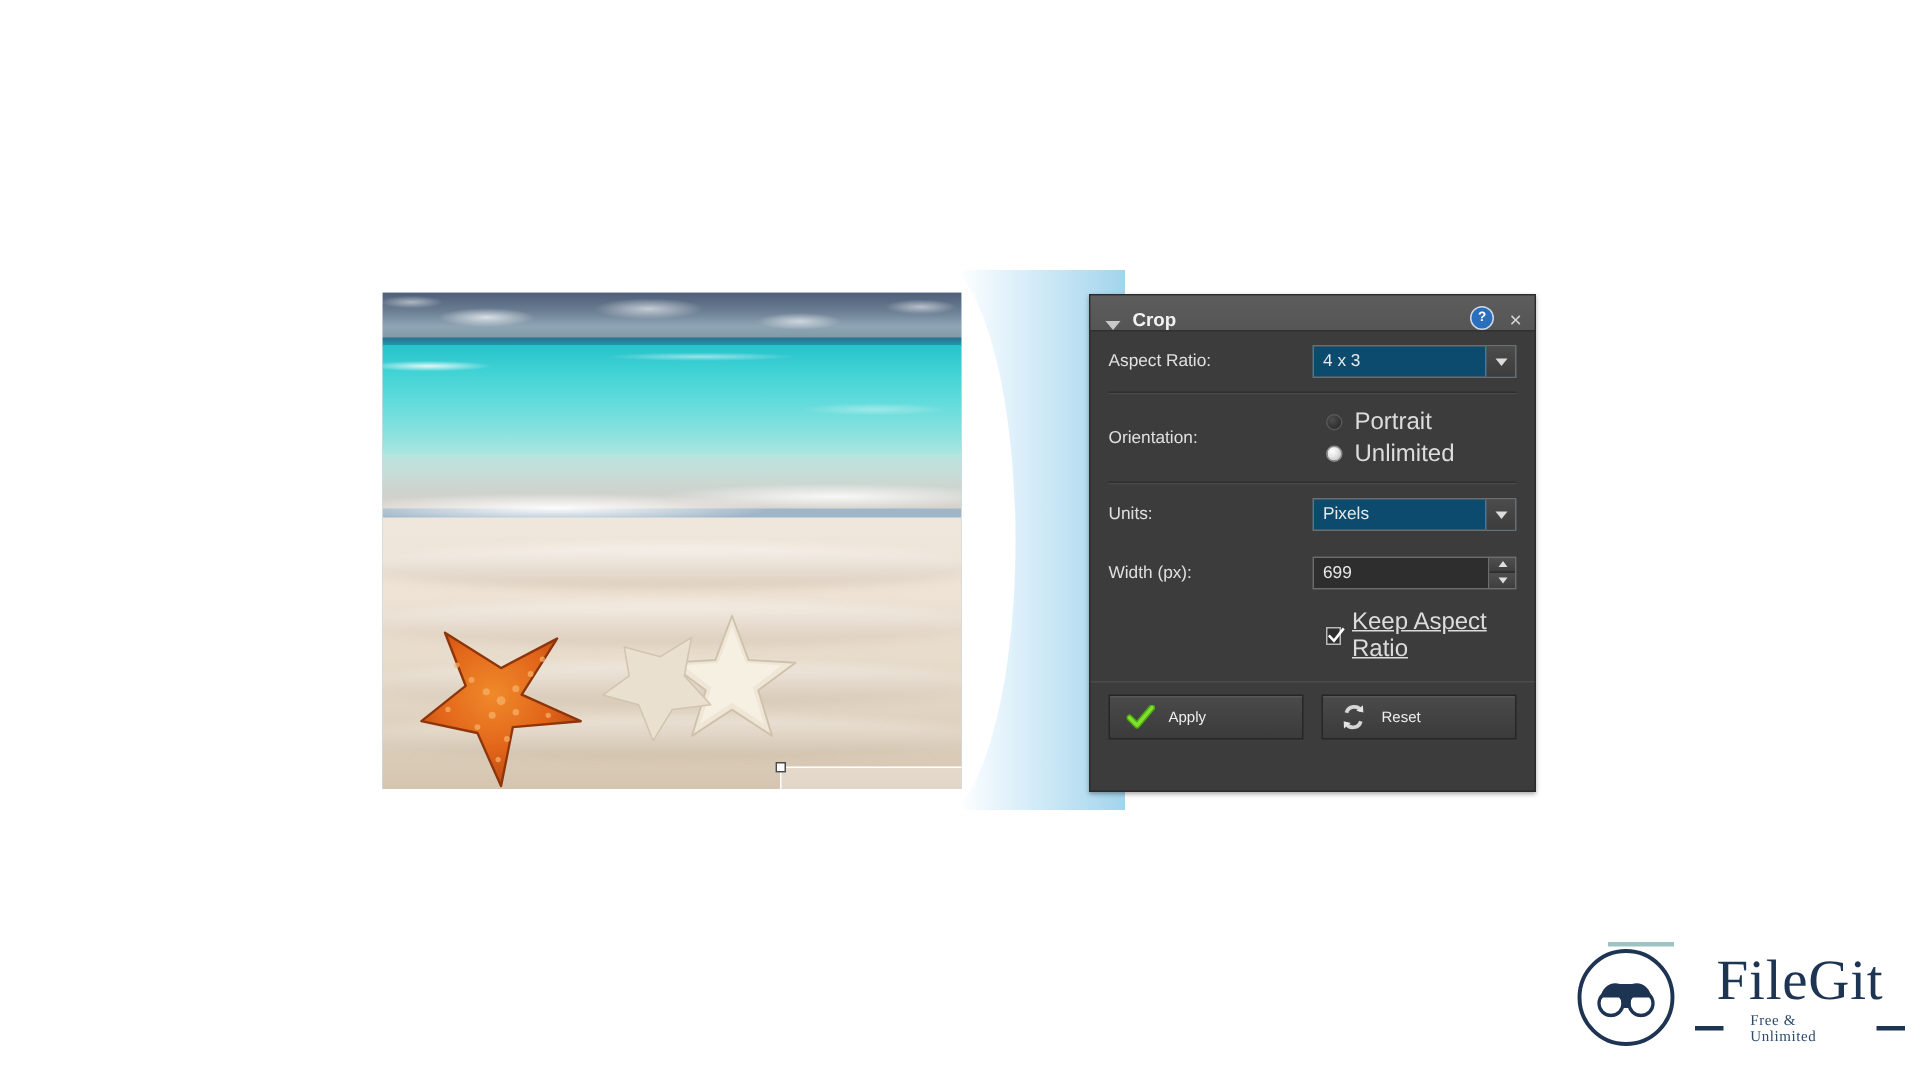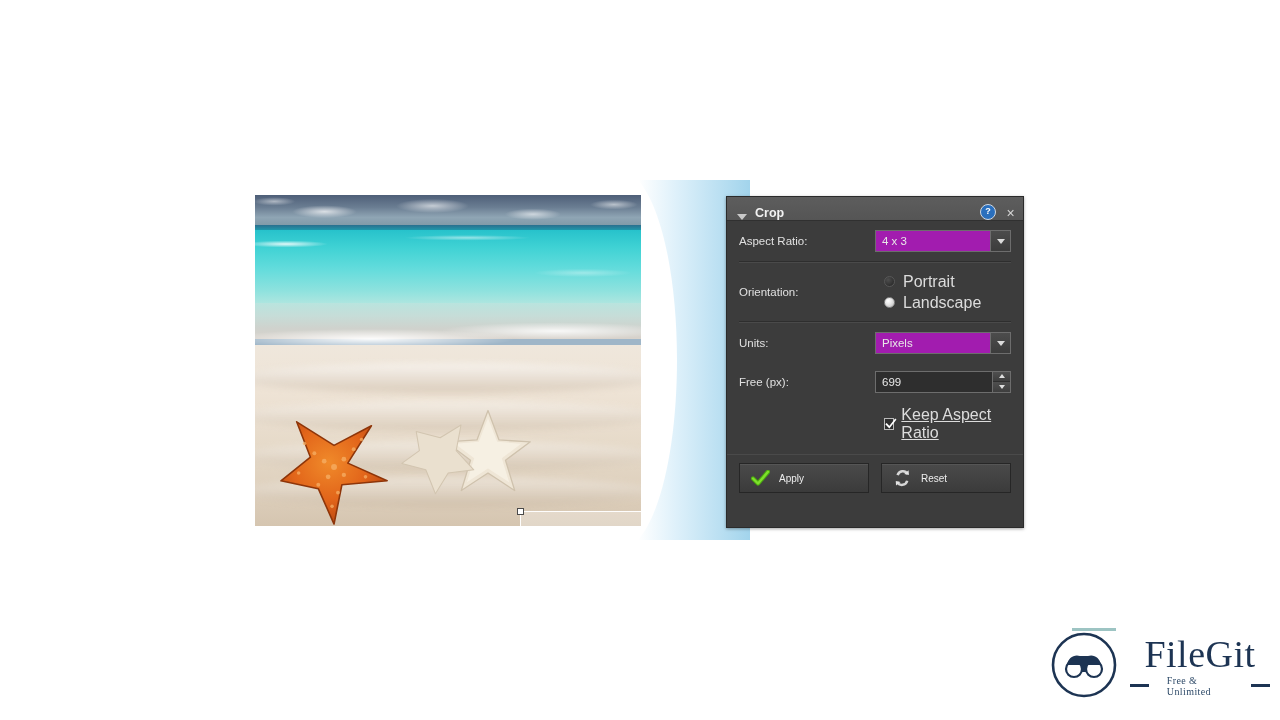--- a/index.html
+++ b/index.html
@@ -220,21 +220,21 @@
     background: #2e2e2e;
     border-bottom: 1px solid #4a4a4a;
     margin: 0 12px;
   }
 
   
   .combo {
     position: relative;
     width: 136px;
     height: 22px;
-    background: #a21caf;
+    background: #0c4a6e;
     border: 1px solid #6d6d6d;
     box-sizing: border-box;
     display: flex;
     align-items: center;
   }
   .combo-value {
     flex: 1;
     padding-left: 6px;
     color: #e8e8e8;
     font-size: 11.5px;
@@ -525,41 +525,41 @@
 
     <div class="row" style="height:58px;">
       <span class="row-label">Orientation:</span>
       <span class="row-field radio-block">
         <span class="radio-line">
           <span class="radio off"></span>
           <span class="radio-text">Portrait</span>
         </span>
         <span class="radio-line">
           <span class="radio on"></span>
-          <span class="radio-text">Landscape</span>
+          <span class="radio-text">Unlimited</span>
         </span>
       </span>
     </div>
 
     <div class="divider"></div>
 
     <div class="row">
       <span class="row-label">Units:</span>
       <span class="row-field">
         <span class="combo">
           <span class="combo-value">Pixels</span>
           <span class="combo-arrow">
               <span class="chev"></span>
             </span>
         </span>
       </span>
     </div>
 
     <div class="row" style="height:37px;">
-      <span class="row-label">Free (px):</span>
+      <span class="row-label">Width (px):</span>
       <span class="row-field">
         <span class="spinner">
           <span class="spinner-value">699</span>
           <span class="spin-btns">
             <span class="spin-up">
                 <span class="tri-up"></span>
               </span>
             <span class="spin-down">
                 <span class="tri-down"></span>
               </span>

